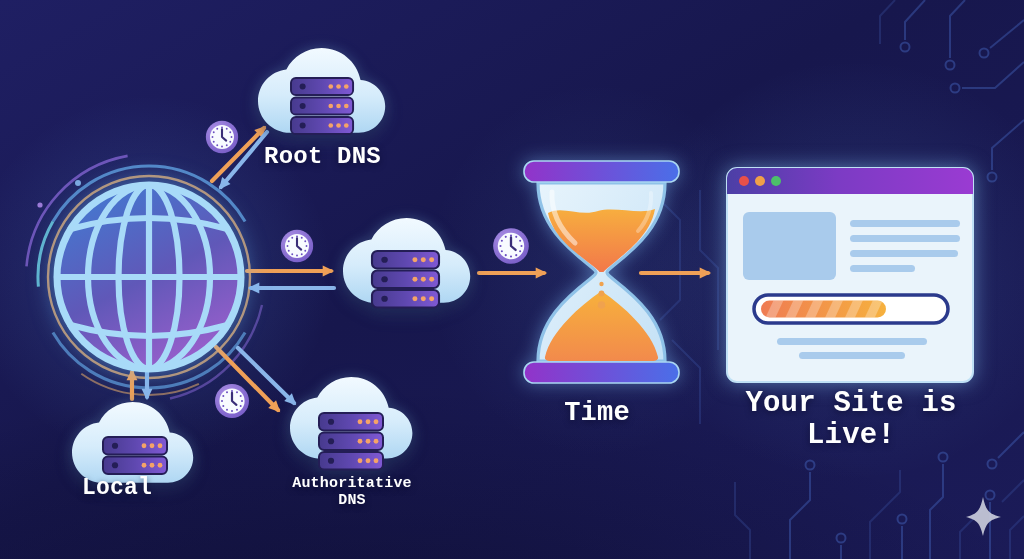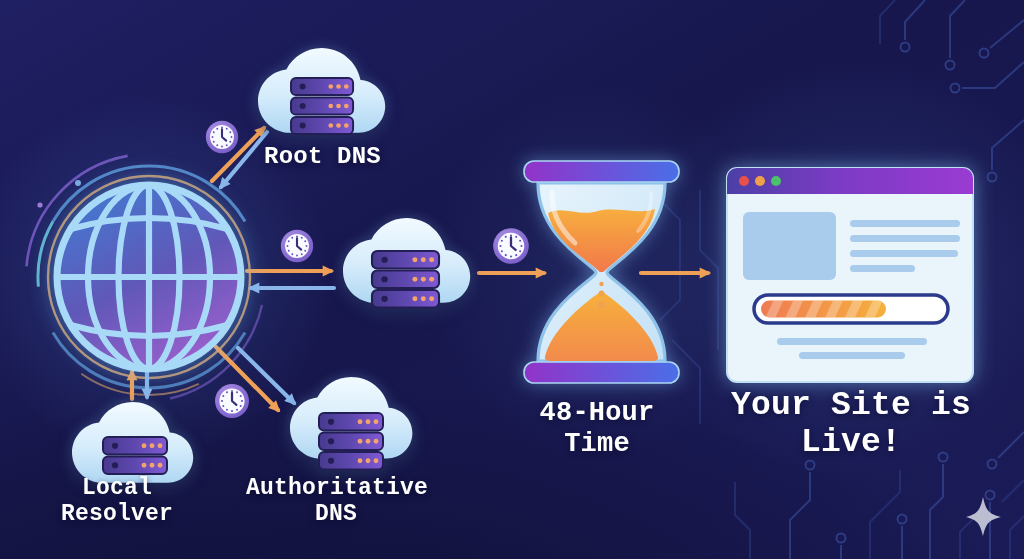--- a/index.html
+++ b/index.html
@@ -17,23 +17,23 @@
       linear-gradient(150deg, #1f1f63 0%, #17174d 45%, #1b1b58 100%);
   }
   svg{position:absolute;left:0;top:0;}
   .lbl{
     position:absolute; color:var(--c-text); font-weight:700; text-align:center;
     text-shadow:0 2px 6px rgba(8,8,40,.6); line-height:1.12; letter-spacing:.2px;
   }
   #lbl-root { left:250px; top:144px; width:145px; font-size:24px; }
   #lbl-tld  { left:332px; top:312px; width:146px; font-size:24px; }
   #lbl-local{ left:42px;  top:476px; width:150px; font-size:23px; }
-  #lbl-auth { left:246px; top:476px; width:180px; font-size:23px; }
+  #lbl-auth { left:262px; top:476px; width:180px; font-size:15px; }
   #lbl-prop { left:472px; top:398px; width:250px; font-size:27px; line-height:1.16; }
-  #lbl-live { left:720px; top:388px; width:262px; font-size:33px; }
+  #lbl-live { left:720px; top:388px; width:262px; font-size:29px; }
 
   .arrow-o{stroke:var(--c-arrow_orange,#EFA057);stroke-width:4.2;stroke-linecap:round;fill:none;}
   .arrow-b{stroke:var(--c-arrow_blue,#8AB6EA);stroke-width:4.2;stroke-linecap:round;fill:none;}
   .head-o{fill:var(--c-arrow_orange,#EFA057);}
   .head-b{fill:var(--c-arrow_blue,#8AB6EA);}
   .circuit{stroke:var(--c-circuit_line,#3E5AAD);stroke-width:2;fill:none;opacity:.5;}
   .circuit-node{stroke:var(--c-circuit_line,#3E5AAD);stroke-width:2;fill:none;opacity:.55;}
   .circuit-faint{opacity:.3;}
   .node-shadow{filter:drop-shadow(0 5px 7px rgba(8,12,50,.5)) drop-shadow(0 0 6px rgba(140,200,250,.3));}
   .globe-glow{filter:drop-shadow(0 0 12px rgba(110,185,250,.55));}
@@ -285,27 +285,25 @@
   </g>
 
   <path d="M983,497 C986,511 989,514 1001,517 C989,520 986,523 983,536 C980,523 977,520 966,517 C977,514 980,511 983,497 Z" fill="#C9CBDA" opacity=".92"></path>
 </svg>
 
 <div class="lbl" id="lbl-root">
   <div>Root DNS</div>
 </div>
 <div class="lbl" id="lbl-local">
   <div>Local</div>
-  <div>Resolver</div>
 </div>
 <div class="lbl" id="lbl-auth">
   <div>Authoritative</div>
   <div>DNS</div>
 </div>
 <div class="lbl" id="lbl-prop">
-  <div>48-Hour</div>
   <div>Time</div>
 </div>
 <div class="lbl" id="lbl-live">
   <div>Your Site is Live!</div>
 </div>
 
 </div>
 
 </body></html>

